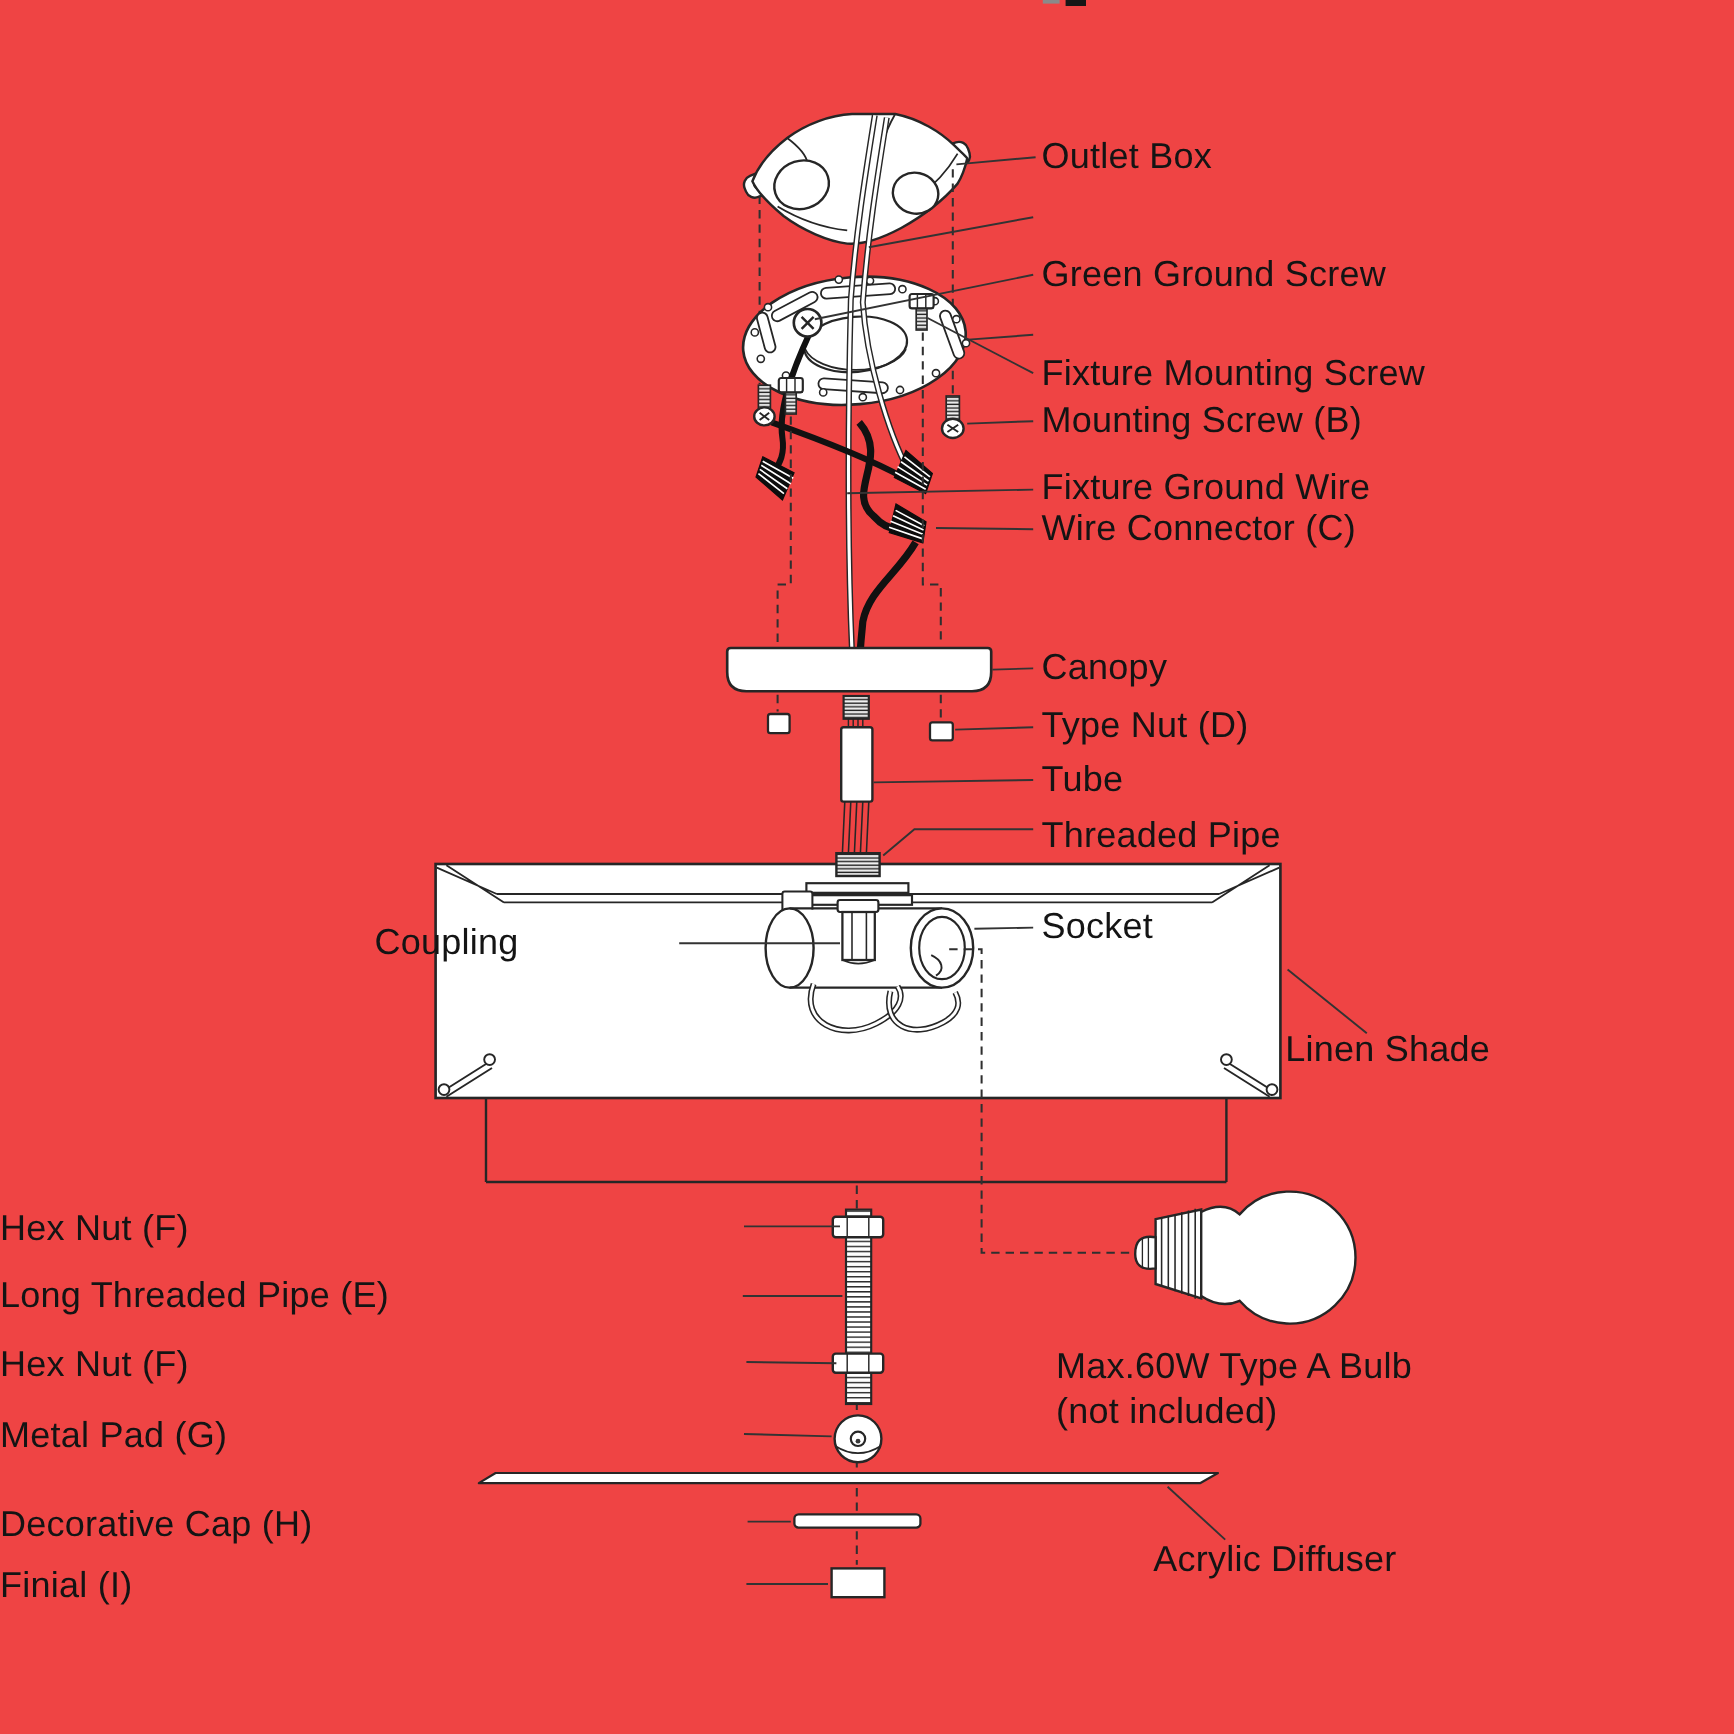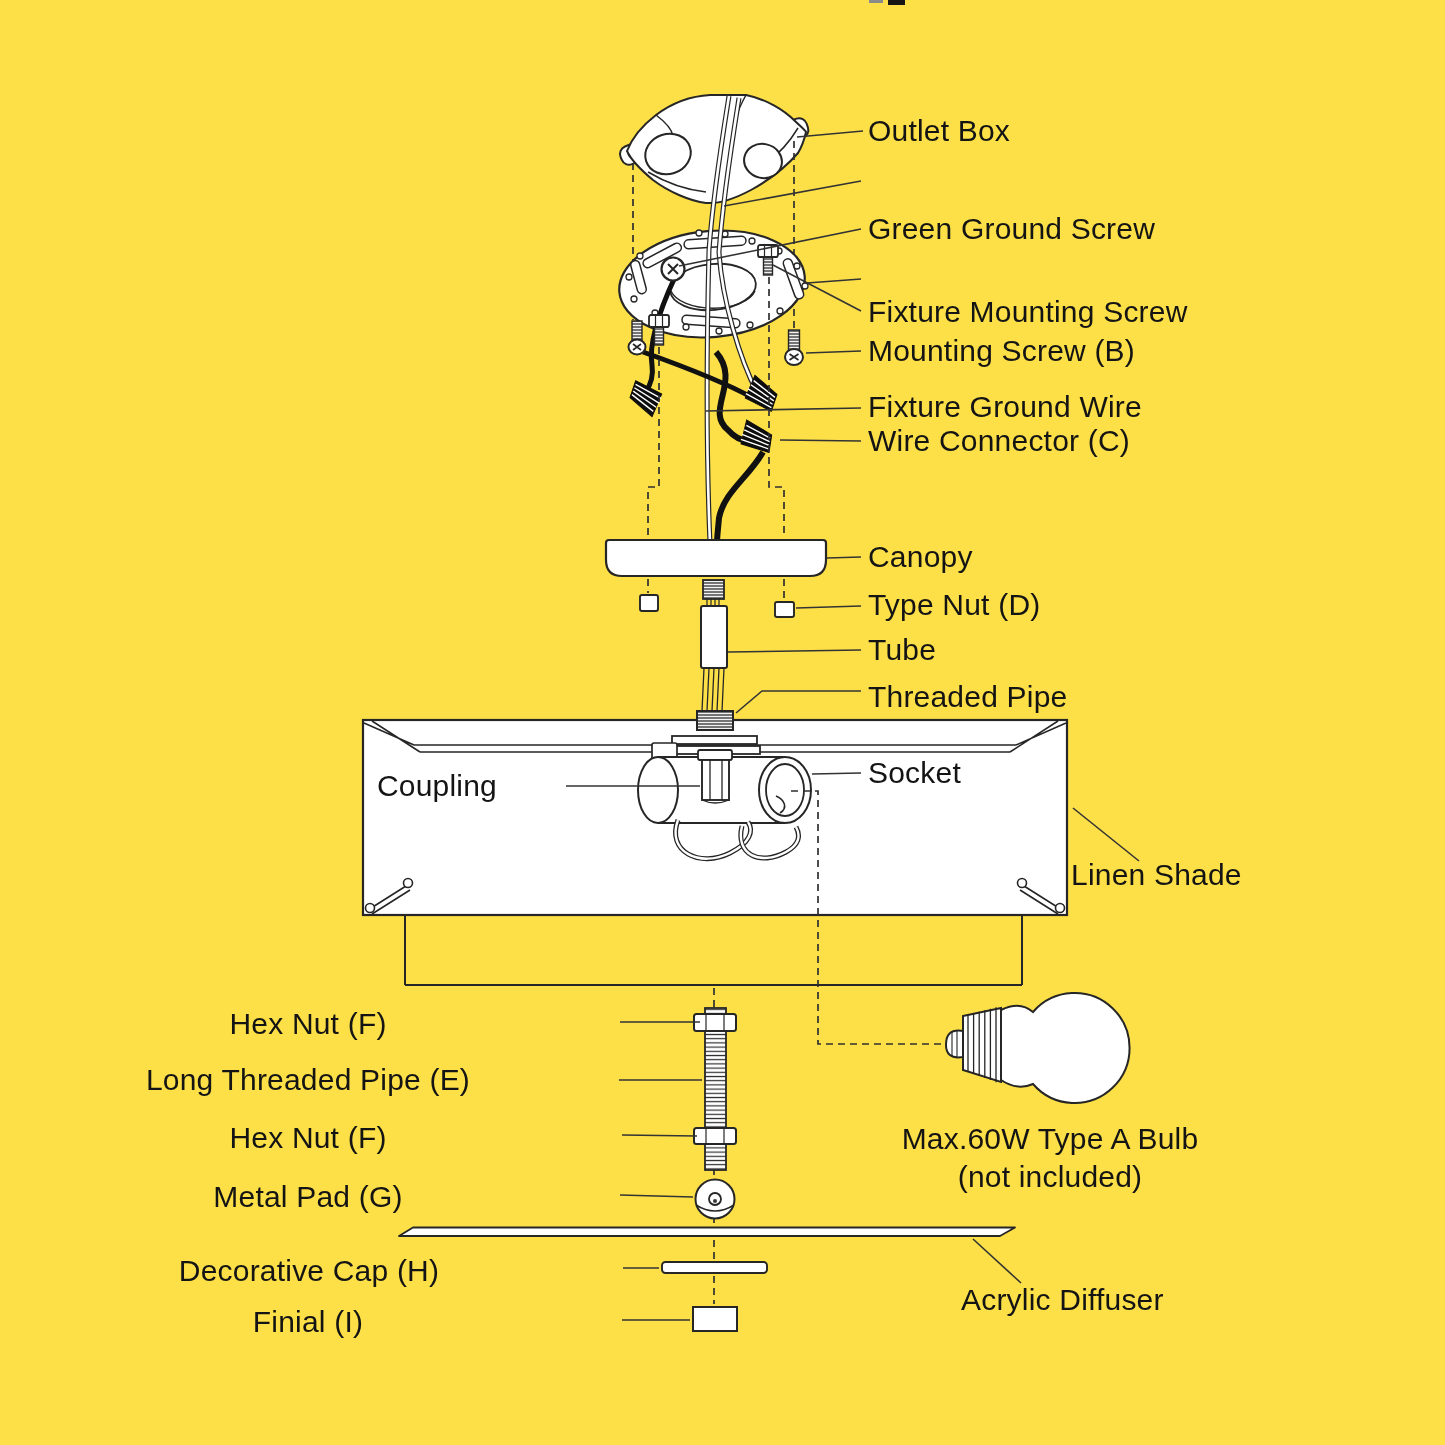--- a/index.html
+++ b/index.html
@@ -1,26 +1,26 @@
 <!DOCTYPE html>
 <html><head>
 <meta charset="utf-8">
 <style>
   html,body{margin:0;padding:0;background:#fff;}
   #stage{
-    position:relative;width:1445px;height:1445px;background:#fde047;overflow:hidden;
+    position:relative;width:1445px;height:1445px;background:#ef4444;overflow:hidden;
     font-family:"Liberation Sans", sans-serif;
   }
   #art{position:absolute;left:0;top:0;}
   .lbl{
     position:absolute;font-size:30px;line-height:34px;color:#141414;
     white-space:nowrap;letter-spacing:0.2px;
   }
-  .lbl-left{text-align:center;}
-  .lbl-center{text-align:center;}
+  .lbl-left{text-align:left;}
+  .lbl-center{text-align:left;}
 </style>
 </head>
 <body>
 
 <div id="stage">
 
 <svg id="art" width="1445" height="1445" viewBox="0 0 1445 1445" xmlns="http://www.w3.org/2000/svg">
   <defs>
     <pattern id="ribsH" width="8" height="4.2" patternUnits="userSpaceOnUse">
       <rect width="8" height="4.2" fill="#ffffff"></rect>

